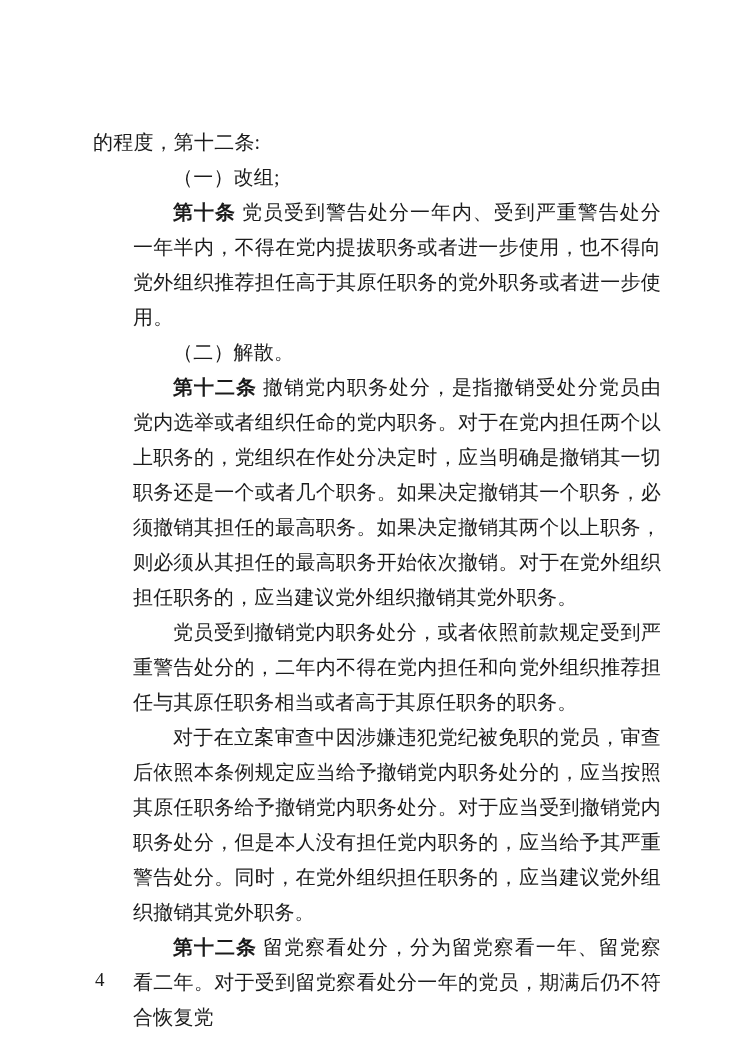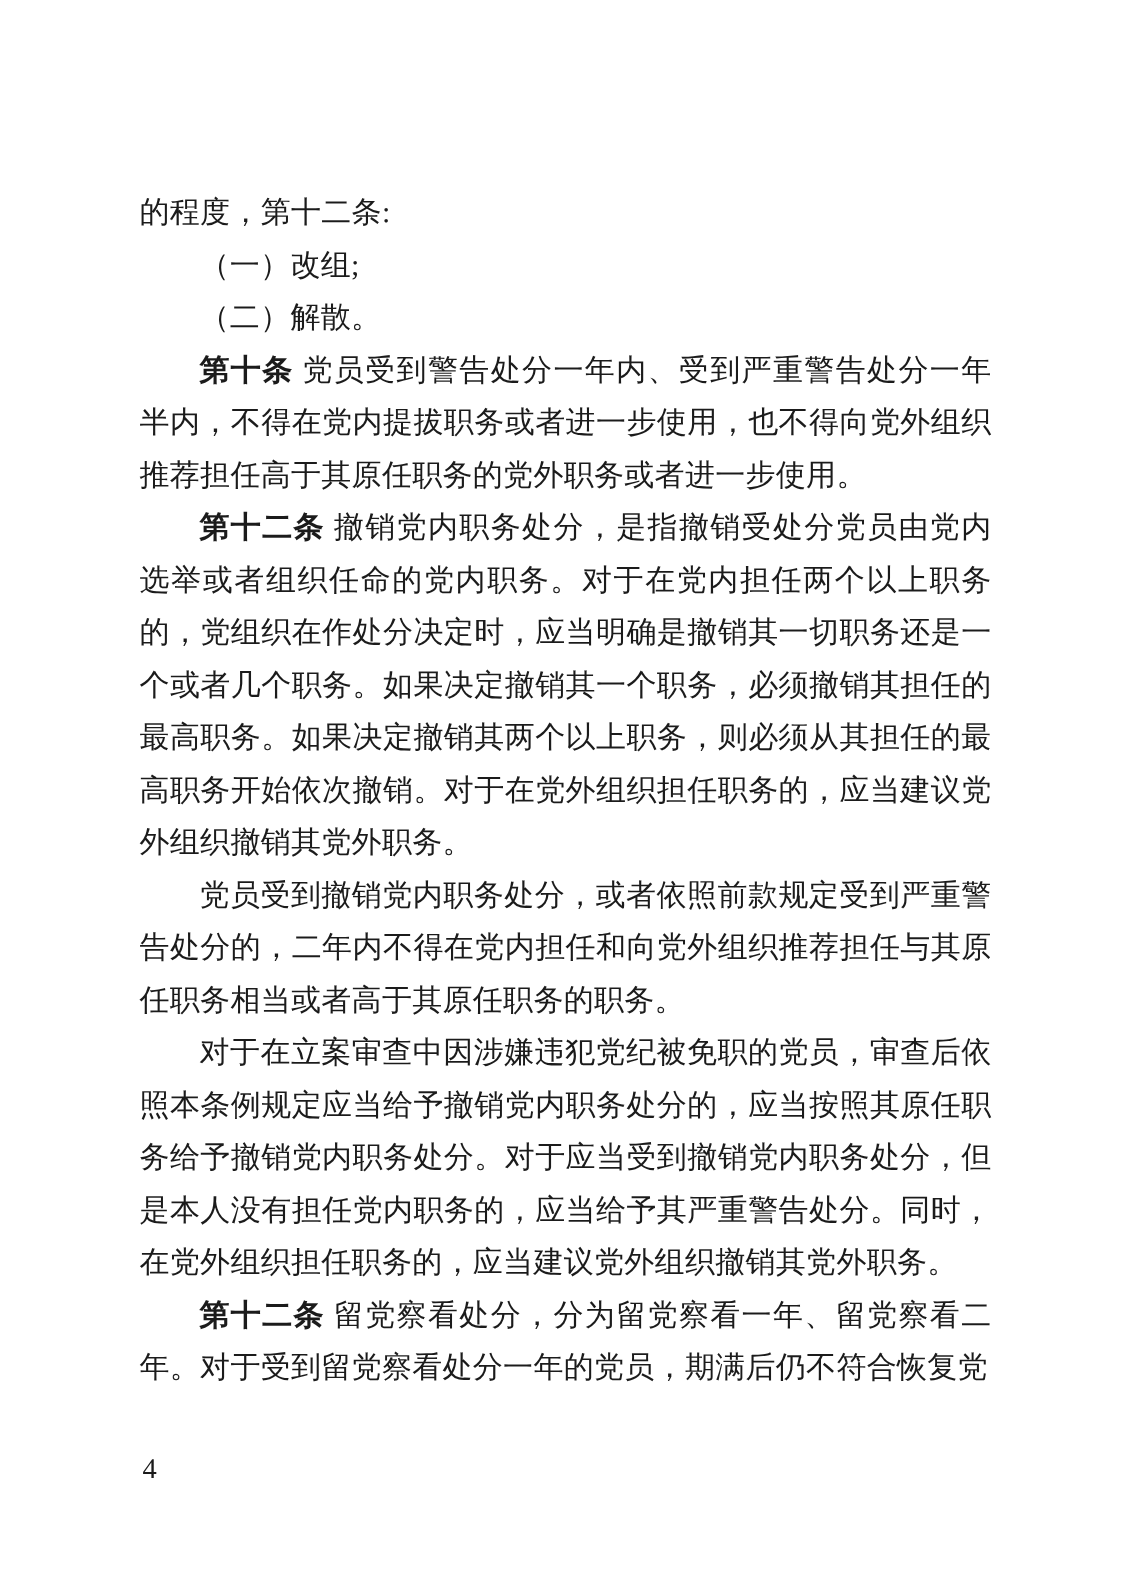--- a/index.html
+++ b/index.html
@@ -19,39 +19,39 @@
     top: 125px;
     width: 568px;
   }
   .para {
     font-size: 20px;
     line-height: 35px;
     text-align: justify;
     letter-spacing: 0.2px;
     color: #1b1b1b;
   }
-  .para.indent { text-indent: 2em; }
+  .para.indent { text-indent: 2em; margin-left: 40px; }
   .para .lead { font-weight: bold; }
   .page-number {
     position: absolute;
     left: 95px;
     top: 967px;
     font-size: 19px;
     line-height: 26px;
     color: #1b1b1b;
   }
 </style>
 </head>
 <body>
 
 <div class="page">
   <div class="content">
       <p class="para">的程度，第十二条:</p>
       <p class="para indent">（一）改组;</p>
+      <p class="para indent"><span class="lead">第十条</span> 党员受到警告处分一年内、受到严重警告处分一年半内，不得在党内提拔职务或者进一步使用，也不得向党外组织推荐担任高于其原任职务的党外职务或者进一步使用。</p>
       <p class="para indent">（二）解散。</p>
-      <p class="para indent"><span class="lead">第十条</span> 党员受到警告处分一年内、受到严重警告处分一年半内，不得在党内提拔职务或者进一步使用，也不得向党外组织推荐担任高于其原任职务的党外职务或者进一步使用。</p>
       <p class="para indent"><span class="lead">第十二条</span> 撤销党内职务处分，是指撤销受处分党员由党内选举或者组织任命的党内职务。对于在党内担任两个以上职务的，党组织在作处分决定时，应当明确是撤销其一切职务还是一个或者几个职务。如果决定撤销其一个职务，必须撤销其担任的最高职务。如果决定撤销其两个以上职务，则必须从其担任的最高职务开始依次撤销。对于在党外组织担任职务的，应当建议党外组织撤销其党外职务。</p>
       <p class="para indent">党员受到撤销党内职务处分，或者依照前款规定受到严重警告处分的，二年内不得在党内担任和向党外组织推荐担任与其原任职务相当或者高于其原任职务的职务。</p>
       <p class="para indent">对于在立案审查中因涉嫌违犯党纪被免职的党员，审查后依照本条例规定应当给予撤销党内职务处分的，应当按照其原任职务给予撤销党内职务处分。对于应当受到撤销党内职务处分，但是本人没有担任党内职务的，应当给予其严重警告处分。同时，在党外组织担任职务的，应当建议党外组织撤销其党外职务。</p>
       <p class="para indent"><span class="lead">第十二条</span> 留党察看处分，分为留党察看一年、留党察看二年。对于受到留党察看处分一年的党员，期满后仍不符合恢复党</p>
     </div>
   <div class="page-number">4</div>
 </div>
 
 </body></html>

